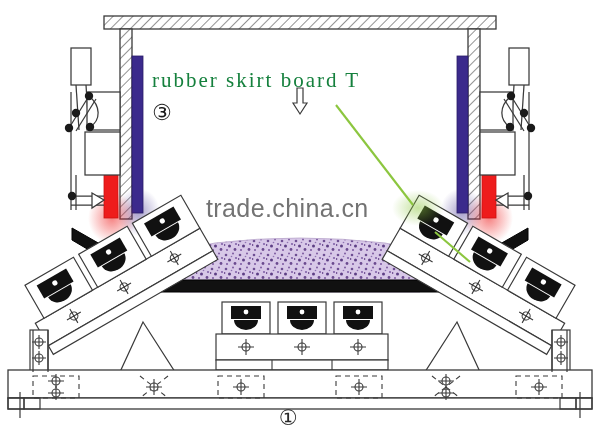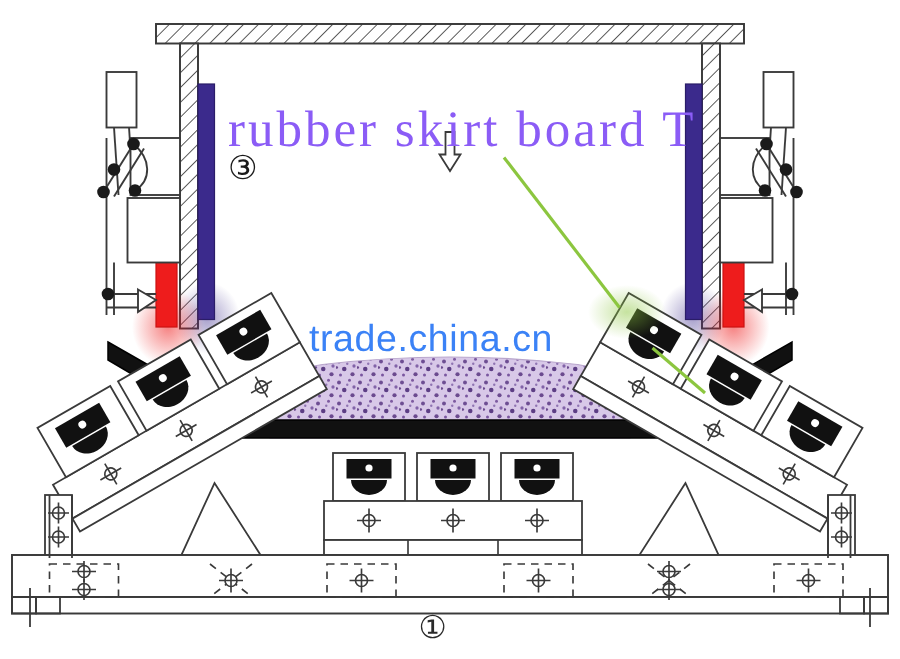--- a/index.html
+++ b/index.html
@@ -24,46 +24,45 @@
   }
   .lbl {
     position: absolute;
     white-space: nowrap;
     pointer-events: none;
   }
   #title-text {
     left: 152px;
     top: 68px;
     font-family: "Liberation Serif", serif;
-    font-size: 34px;
+    font-size: 21px;
     letter-spacing: 2.0px;
-    color: #8b5cf6;
+    color: #15803d;
   }
   #circle-3 {
     left: 152px;
     top: 100px;
     font-family: "DejaVu Sans", sans-serif;
     font-size: 22px;
     color: #1a1a1a;
   }
   #circle-1 {
     left: 279px;
     top: 406px;
     font-family: "DejaVu Sans", sans-serif;
     font-size: 21px;
     color: #2a2a2a;
   }
   #watermark-text {
     left: 206px;
     top: 194px;
     font-family: "Liberation Sans", sans-serif;
     font-size: 25px;
-    color: #3b82f6;
+    color: #737373;
     letter-spacing: 0.4px;
-    margin-top: 18px;
   }
 </style>
 </head>
 <body>
 
 <div id="stage">
 
   <svg width="600" height="439" viewBox="0 0 600 439">
     <defs>
       <pattern id="hatch" width="7" height="7" patternUnits="userSpaceOnUse" patternTransform="rotate(45)">

